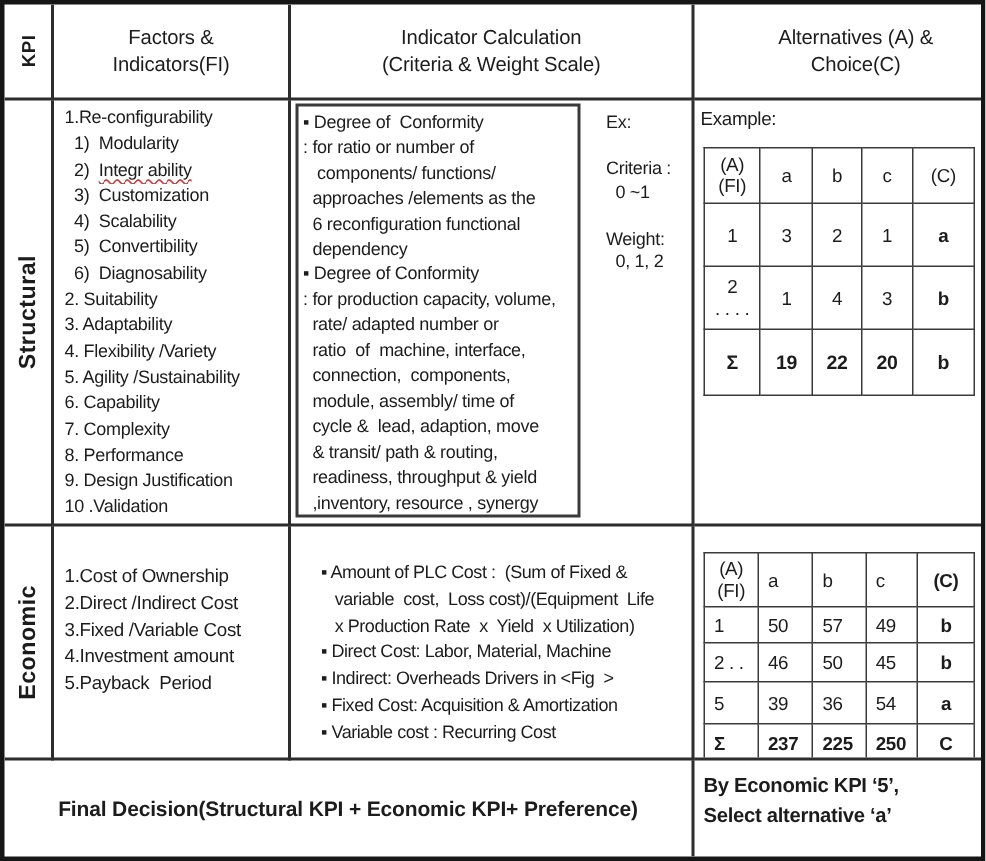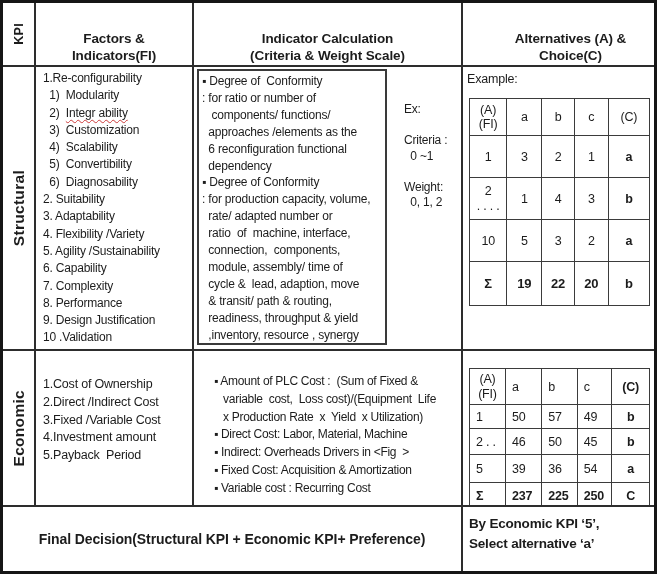--- a/index.html
+++ b/index.html
@@ -9,35 +9,35 @@
     font-family:"Liberation Sans", "DejaVu Sans", sans-serif;
     display:grid;
     grid-template-columns:33px 158px 269px 1fr;
     grid-template-rows:64px 284px 156px 1fr;
     overflow:hidden;
   }
   .cell { border-right:2px solid #2d2d2d; border-bottom:2px solid #2d2d2d; box-sizing:border-box; overflow:hidden; position:relative; }
   .no-r { border-right:none;padding-left:24px; }
   .no-b { border-bottom:none; }
 
-  .hdr { display:flex; align-items:flex-end; justify-content:center; text-align:center;
-         font-weight:bold; font-size:13.5px; line-height:1.3; white-space:pre-line; letter-spacing:-0.1px; }
+  .hdr { display:flex; align-items:center; justify-content:center; text-align:center;
+         font-weight:normal; font-size:13.5px; line-height:1.3; white-space:pre-line; letter-spacing:-0.1px; }
   .vcell { display:flex; align-items:center; justify-content:center; }
   .vtext { writing-mode:vertical-rl; transform:rotate(180deg); font-weight:bold; letter-spacing:0.3px; }
   .vsmall { font-size:12.5px; }
   .vbig { font-size:15.5px; }
 
   .pre { white-space:pre-wrap; }
 
   .fac { padding:3px 0 0 7px; font-size:12px; line-height:17.3px; letter-spacing:-0.2px; }
   .eco-fac { padding:25px 0 16px 7px; font-size:12.5px; line-height:17.8px; letter-spacing:-0.2px; }
 
   .calc-cell { display:flex; padding:2px 0 4px 3px;gap:12px; }
   .calc-box { flex:1; border:2px solid #3a3a3a; padding:2px 1px 0 3px; font-size:12px; line-height:16.9px; letter-spacing:-0.2px; }
-  .ex-col { width:57px; padding:5px 0 0 5px; font-size:12px; line-height:15.5px; letter-spacing:-0.2px;margin-top:28px; }
+  .ex-col { width:57px; padding:5px 0 0 5px; font-size:12px; line-height:15.5px; letter-spacing:-0.2px; }
 
   .eco-calc { padding:22px 0 0 20px; font-size:12px; line-height:17.8px; letter-spacing:-0.3px; }
 
   .alt-cell { padding:5px 4px 0 4px; }
   .example-label { font-size:12.5px; letter-spacing:-0.2px; }
 
   table.ex-table { border-collapse:collapse; table-layout:fixed; margin:12px 0 0 2px; }
   .ex-table th, .ex-table td { border:1.5px solid #3b3b3b; font-size:12.5px; font-weight:normal;
                                text-align:center; vertical-align:middle; padding:0; letter-spacing:-0.2px; }
   .afi { font-size:9.5px; line-height:1.15; }
@@ -165,27 +165,20 @@
           <td>a</td>
         </tr>
         <tr class="t-row">
           <td class="pre-cell">2
 . . . .</td>
           <td>1</td>
           <td>4</td>
           <td>3</td>
           <td>b</td>
         </tr>
-        <tr class="t-row">
-          <td>10</td>
-          <td>5</td>
-          <td>3</td>
-          <td>2</td>
-          <td>a</td>
-        </tr>
         <tr class="t-sum">
           <td>Σ</td>
           <td>19</td>
           <td>22</td>
           <td>20</td>
           <td>b</td>
         </tr>
       </tbody>
     </table>
   </div>

